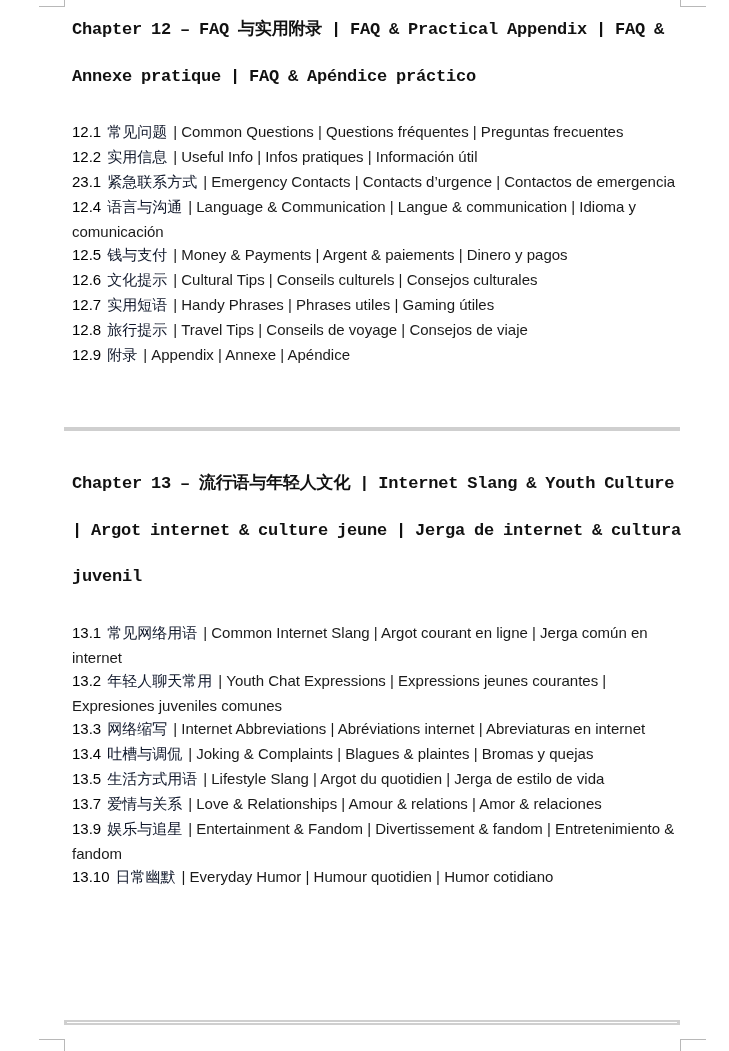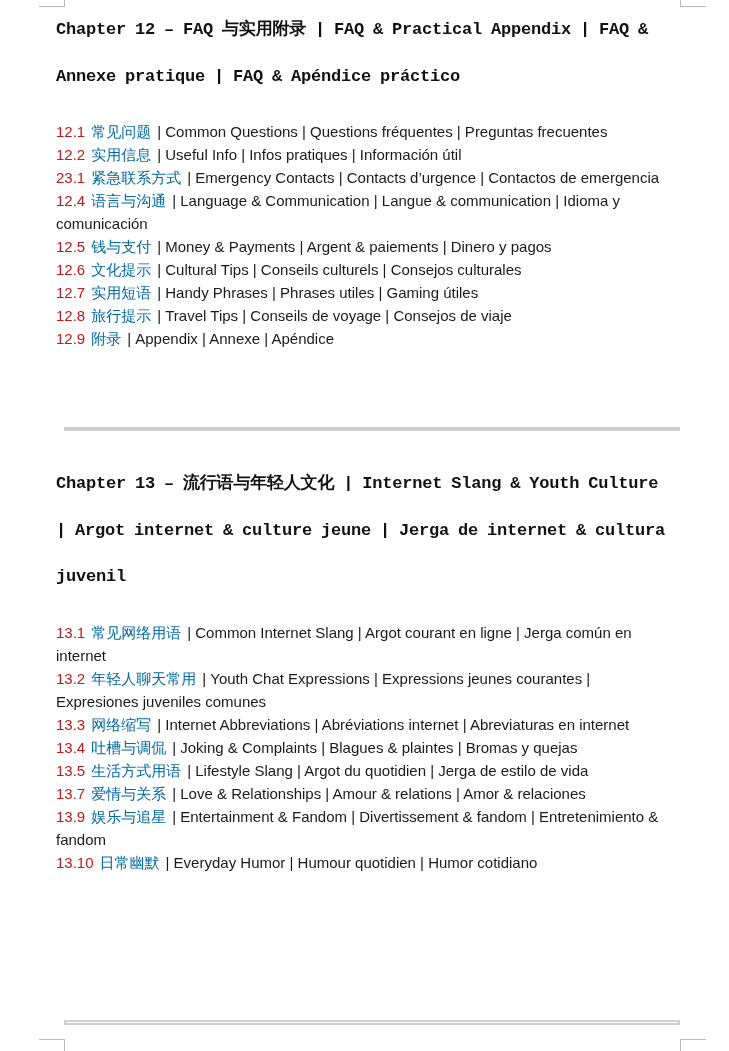--- a/index.html
+++ b/index.html
@@ -4,28 +4,28 @@
 <style>
   html, body { margin: 0; padding: 0; background: #ffffff; }
   body { width: 729px; height: 1051px; position: relative; overflow: hidden;
          font-family: "Liberation Sans", "DejaVu Sans", sans-serif; color: #1a1a1a; }
   .corner { position: absolute; border-color: #b8b8b8; border-style: solid; width: 25px; height: 6px; }
   .corner.tl { left: 39px; top: 0; border-width: 0 1px 1px 0; }
   .corner.tr { left: 680px; top: 0; border-width: 0 0 1px 1px; }
   .corner.bl { left: 39px; top: 1039px; height: 12px; border-width: 1px 1px 0 0; }
   .corner.br { left: 680px; top: 1039px; height: 12px; border-width: 1px 0 0 1px; }
 
-  .chapter { position: absolute; left: 56px; width: 620px; }
+  .chapter { position: absolute; left: 72px; width: 620px; }
   .ch-title { font-family: "Liberation Mono", "DejaVu Sans Mono", monospace; font-weight: bold;
               font-size: 17px; line-height: 46.5px; color: #111; margin: 0; letter-spacing: -0.2px;
               word-spacing: -1px; }
   .toc { margin: 0; padding: 0; list-style: none; }
   .toc-item { font-size: 15px; line-height: 23px; color: #1a1a1a; }
-  .toc-num { color: #b91c1c; }
-  .toc-zh { font-family: Liberation Sans, sans-serif; color: #0369a1; font-size: 15px; margin-left: 6px; margin-right: 6px; }
+  .toc-num { color: #000000; }
+  .toc-zh { font-family: Liberation Mono, monospace; color: #0f172a; font-size: 15px; margin-left: 6px; margin-right: 6px; }
   .divider { position: absolute; left: 64px; width: 616px; height: 4px; background: #cfcfcf; }
   .divider.double { height: 5px; background: #cfcfcf; box-sizing: border-box; border: 1px solid #cfcfcf; }
   .divider.double::after { content: ""; position: absolute; left: 2px; right: 2px; top: 1px; height: 1px; background: #ffffff; }
 </style>
 </head>
 <body>
 
 <div class="corner tl"></div>
 <div class="corner tr"></div>
 

